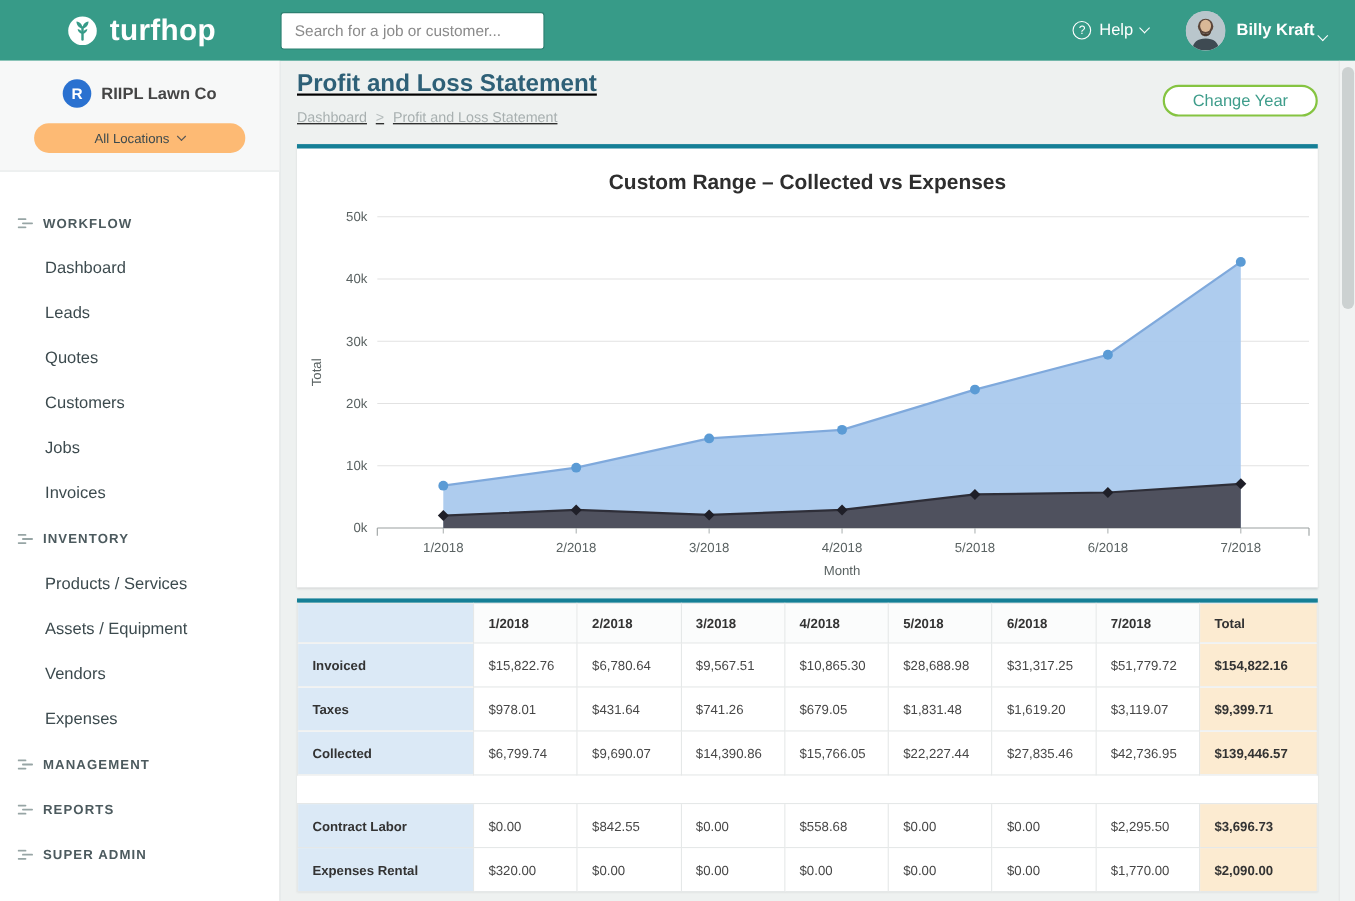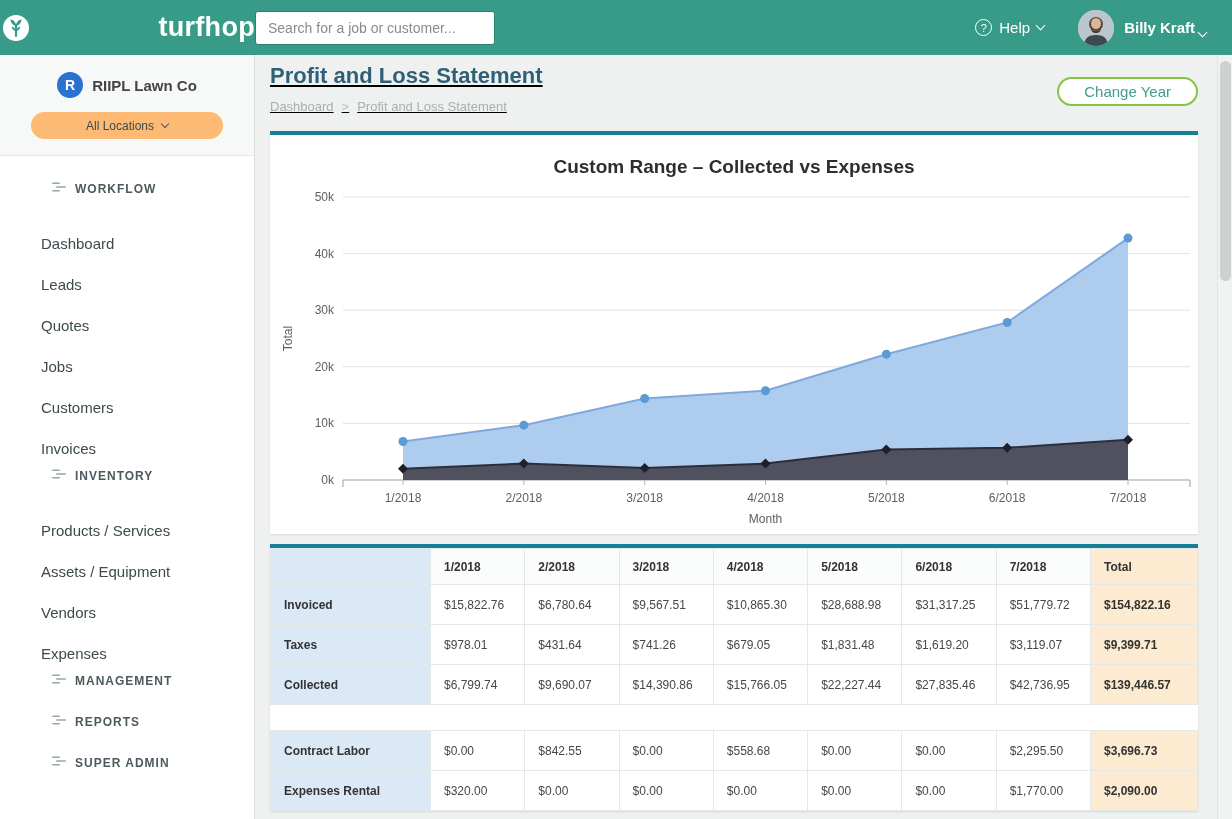--- a/index.html
+++ b/index.html
@@ -2,21 +2,21 @@
 <html><head>
 <meta charset="utf-8">
 <style>
   * { box-sizing: border-box; }
   html,body { margin:0; padding:0; width:1232px; height:819px; overflow:hidden;
     font-family:"Liberation Sans", sans-serif; background:#edf0ef; }
 
   
   .topbar { position:fixed; top:0; left:0; right:0; height:55px; background:#379b88;
     display:flex; align-items:center; z-index:20; }
-  .brand { width:255px; display:flex; align-items:center; justify-content:space-between; gap:9px;
+  .brand { width:255px; display:flex; align-items:center; justify-content:center; gap:9px;
     color:#fff; cursor:pointer; }
   .brand-text { font-size:27px; font-weight:bold; letter-spacing:.3px; }
   .topbar-search { width:240px; height:34px; border:1px solid #2c8071; border-radius:3px;
     padding:0 12px; font-size:14px; color:#333; outline:none; font-family:"Liberation Sans",sans-serif; }
   .topbar-search::placeholder { color:#8a8a8a; }
   .topbar-right { margin-left:auto; display:flex; align-items:center; padding-right:26px; color:#fff; }
   .help-wrap { display:flex; align-items:center; gap:7px; cursor:pointer; }
   .help-q { width:17px; height:17px; border:1px solid #fff; border-radius:50%; font-size:11px;
     display:flex; align-items:center; justify-content:center; }
   .help-label { font-size:15px; }
@@ -34,22 +34,22 @@
   .company-row { display:flex; align-items:center; justify-content:center; gap:9px; }
   .company-badge { width:26px; height:26px; border-radius:50%; background:#2a71d0; color:#fff;
     font-size:14px; font-weight:bold; display:flex; align-items:center; justify-content:center; }
   .company-name { font-size:15px; font-weight:bold; color:#454545; }
   .locations-pill { margin:14px auto 0; width:192px; height:27px; background:#fdba74; border-radius:14px;
     display:flex; align-items:center; justify-content:center; gap:8px; font-size:12px; color:#3c4a4e;
     cursor:pointer; }
   .chev-dark { width:6px; height:6px; border-right:1.5px solid #555; border-bottom:1.5px solid #555;
     transform:rotate(45deg); margin-top:-3px; display:inline-block; }
   .nav { padding-top:26px; }
-  .nav-section { height:41px; display:flex; align-items:flex-start; gap:9px; padding-left:16px;
-    font-size:12px; font-weight:bold; letter-spacing:1px; color:#4c5a5e; cursor:pointer;margin-left:36px; }
+  .nav-section { height:41px; display:flex; align-items:center; gap:9px; padding-left:16px;
+    font-size:12px; font-weight:bold; letter-spacing:1px; color:#4c5a5e; cursor:pointer; }
   .nav-section svg { flex:none; }
   .nav-item { height:41px; display:flex; align-items:center; padding-left:41px; font-size:15px;
     color:#3c4a4e; cursor:pointer; }
 
   
   .main { position:fixed; top:55px; left:255px; right:15px; bottom:0; overflow:hidden;
     background:#eef1f0; padding:0 19px 0 15px; }
   .page-head { position:relative; padding-top:8px;text-decoration:underline; }
   .page-title { margin:0 0 10px; font-size:22px; font-weight:bold; color:#2e6077; }
   .breadcrumb { font-size:13px; color:#a8b0b0; display:flex; gap:8px; }
@@ -138,22 +138,22 @@
         <svg width="14" height="10" viewBox="0 0 14 10">
           <rect x="0" y="0.5" width="8" height="1.6" rx="0.8" fill="#97a5a5"></rect>
           <rect x="4" y="4.2" width="10" height="1.6" rx="0.8" fill="#97a5a5"></rect>
           <rect x="0" y="7.9" width="8" height="1.6" rx="0.8" fill="#97a5a5"></rect>
         </svg>
         <span>WORKFLOW</span>
       </div>
       <div class="nav-item">Dashboard</div>
       <div class="nav-item">Leads</div>
       <div class="nav-item">Quotes</div>
+      <div class="nav-item">Customers</div>
       <div class="nav-item">Jobs</div>
-      <div class="nav-item">Customers</div>
       <div class="nav-item">Invoices</div>
       <div class="nav-section">
         <svg width="14" height="10" viewBox="0 0 14 10">
           <rect x="0" y="0.5" width="8" height="1.6" rx="0.8" fill="#97a5a5"></rect>
           <rect x="4" y="4.2" width="10" height="1.6" rx="0.8" fill="#97a5a5"></rect>
           <rect x="0" y="7.9" width="8" height="1.6" rx="0.8" fill="#97a5a5"></rect>
         </svg>
         <span>INVENTORY</span>
       </div>
       <div class="nav-item">Products / Services</div>

